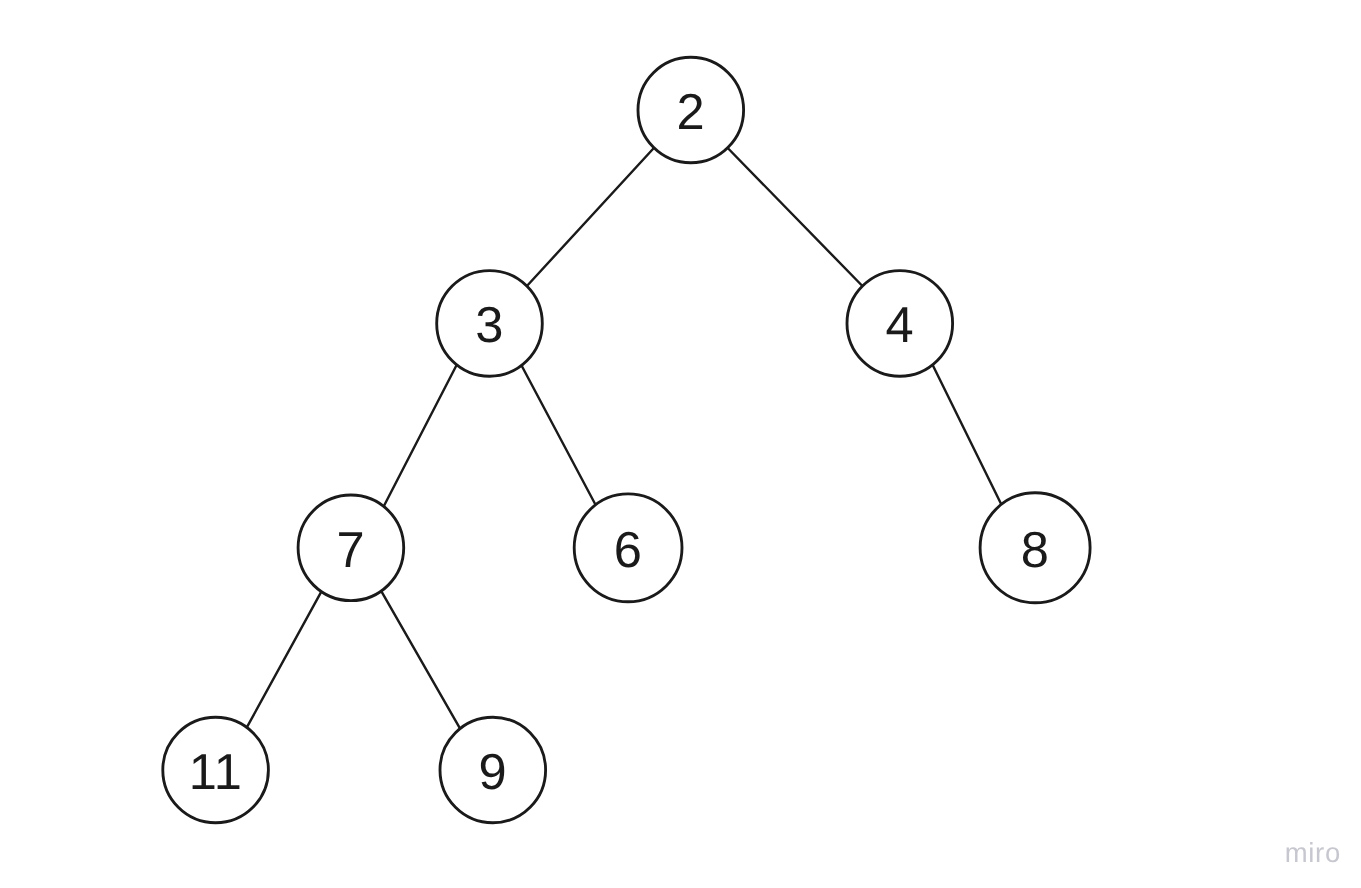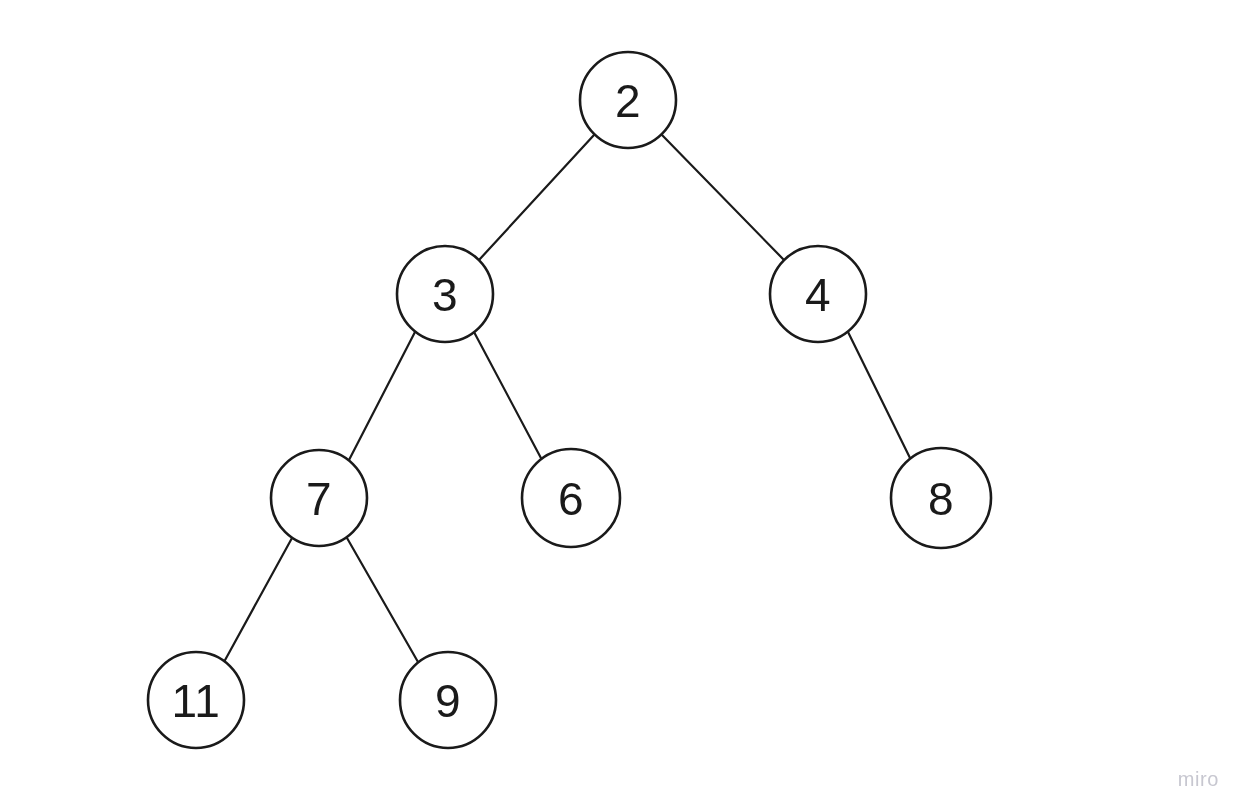--- a/index.html
+++ b/index.html
@@ -47,21 +47,21 @@
     text-anchor: middle;
     dominant-baseline: central;
     letter-spacing: 0.5px;
   }
   .watermark {
     position: absolute;
     right: 18px;
     bottom: 16px;
     color: #c7c7d0;
     font-family: "Liberation Sans", sans-serif;
-    font-size: 20px;
+    font-size: 25px;
     font-weight: 400;
     letter-spacing: 0.6px;
     user-select: none;
   }
 </style>
 </head>
 <body>
 
 <div id="canvas">
 

